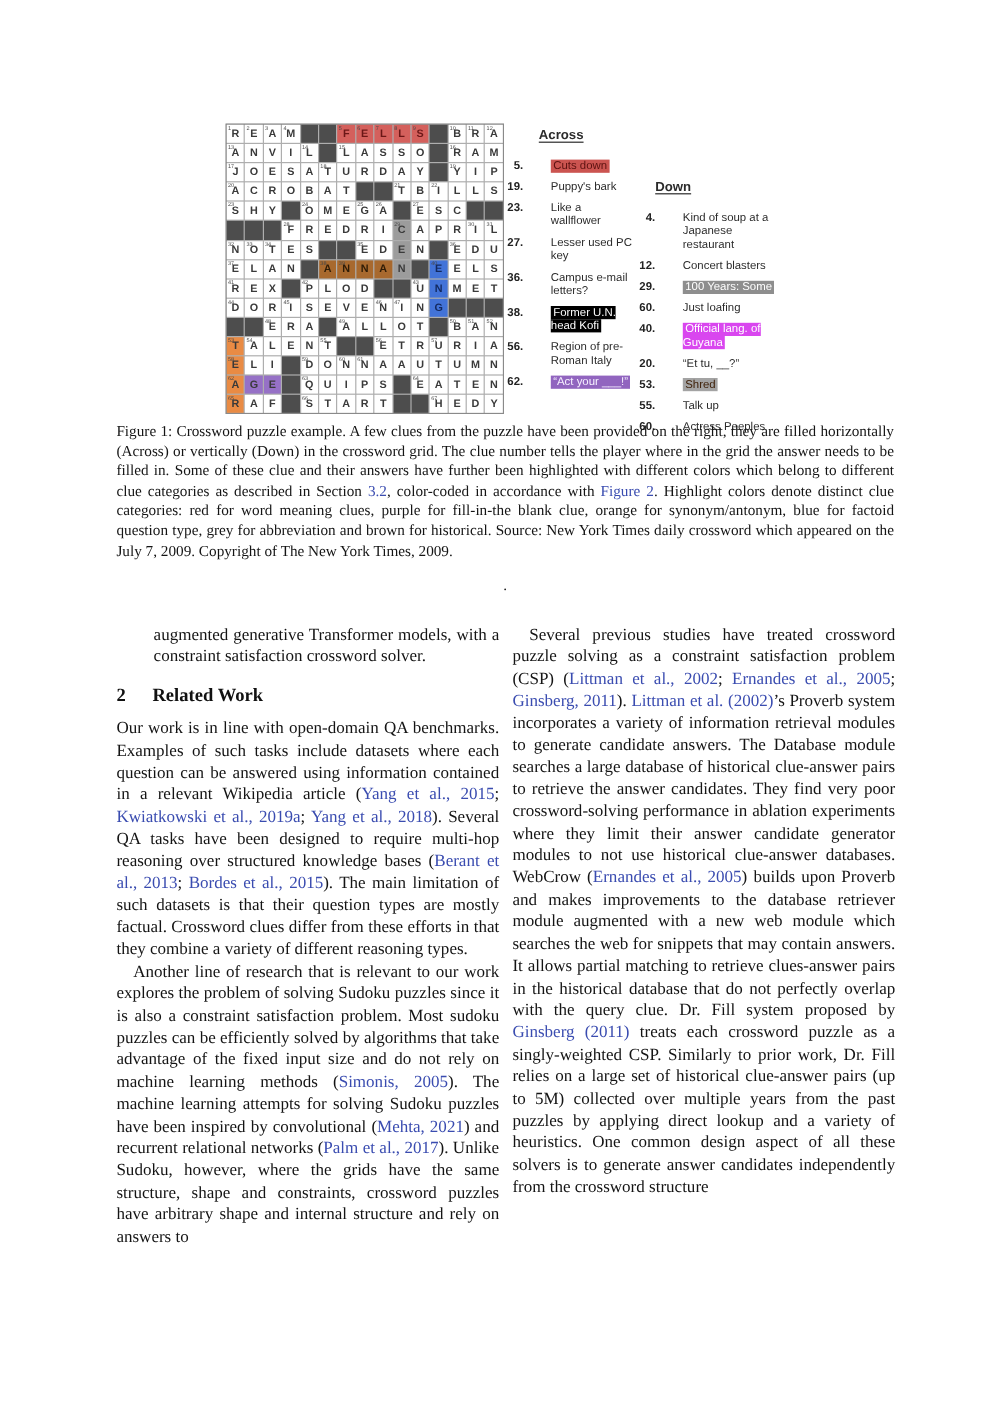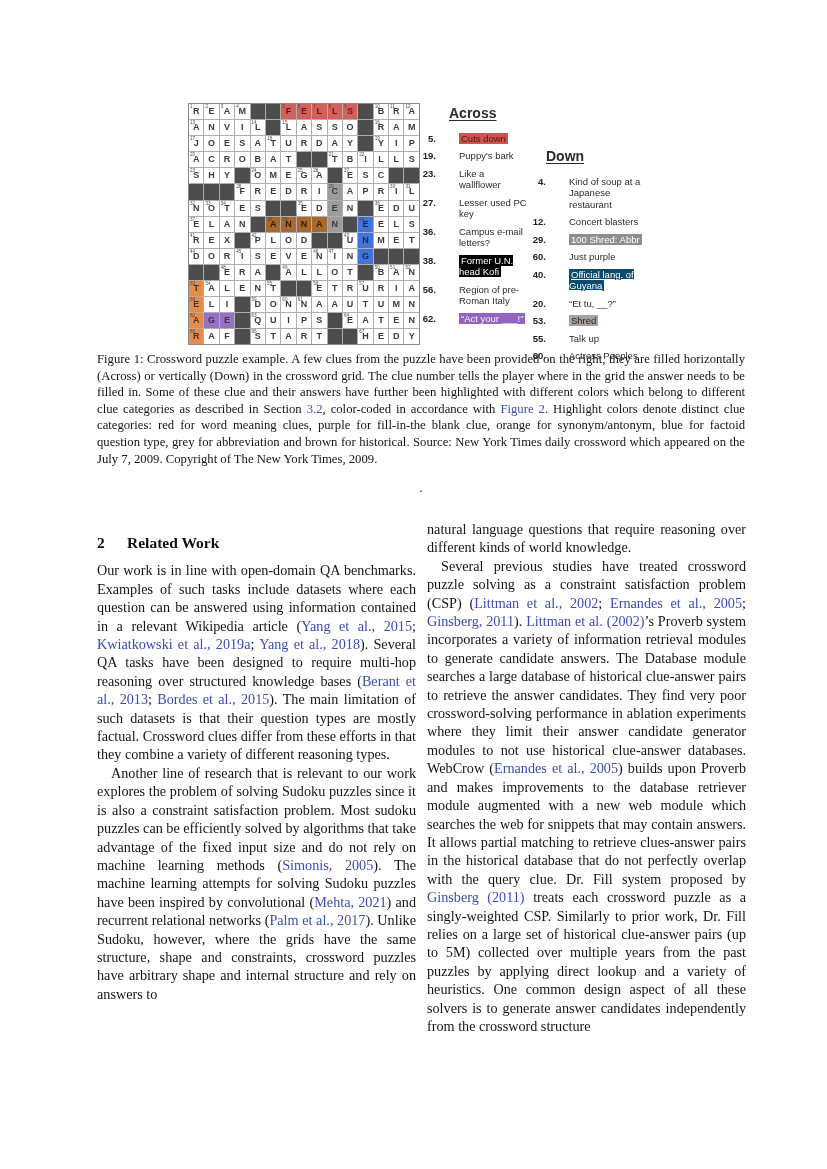--- a/index.html
+++ b/index.html
@@ -18,21 +18,21 @@
   .hl-blue .lt{color:#13295f;}
   .hl-brown .lt{color:#2f1c06;}
   .cnum{position:absolute;top:0;left:1px;font-family:"Liberation Sans",sans-serif;
         font-size:4.6px;line-height:5.5px;color:#4a4a4a;}
 
   
   .clues{position:absolute;top:108px;font-family:"Liberation Sans",sans-serif;
          font-size:9.5px;line-height:11.5px;color:#2b2b2b;}
   .clues-across{left:420px;width:108px;}
   .clues-down{left:527px;width:121px;}
-  .clue-header{font-size:14px;font-weight:bold;color:#2b2b2b;
+  .clue-header{font-size:11px;font-weight:bold;color:#2b2b2b;
                text-decoration:underline;text-underline-offset:2px;margin-bottom:13px;}
   .clues-across .clue-header{margin-left:29px;}
   .clues-down .clue-header{margin-left:19px;margin-top:43px;}
   .clue{display:flex;margin-bottom:6px;}
   .clue .num{font-weight:bold;color:#222;text-align:right;margin-right:3px;flex:none;}
   .clues-across .num{width:16px;}
   .clues-down .num{width:19px;}
   .clue .txt{flex:1;padding-left:20px;}
   .clue .txt .hl{padding:0 2px;}
 
@@ -771,29 +771,29 @@
         <div class="clue">
           <span class="num">4.</span>
           <span class="txt">Kind of soup at a Japanese restaurant</span>
         </div>
         <div class="clue">
           <span class="num">12.</span>
           <span class="txt">Concert blasters</span>
         </div>
         <div class="clue">
           <span class="num">29.</span>
-          <span class="txt"><span class="hl" style="background: rgb(142, 142, 142); color: rgb(255, 255, 255);">100 Shred: Abbr</span></span>
+          <span class="txt"><span class="hl" style="background: rgb(142, 142, 142); color: rgb(255, 255, 255);">100 Years: Some</span></span>
         </div>
         <div class="clue">
           <span class="num">60.</span>
-          <span class="txt">Just purple</span>
+          <span class="txt">Just loafing</span>
         </div>
         <div class="clue">
           <span class="num">40.</span>
-          <span class="txt"><span class="hl" style="background: #0c4a6e; color: rgb(255, 255, 255); text-decoration: underline;">Official lang. of Guyana</span></span>
+          <span class="txt"><span class="hl" style="background: #d946ef; color: rgb(255, 255, 255);">Official lang. of Guyana</span></span>
         </div>
         <div class="clue">
           <span class="num">20.</span>
           <span class="txt">“Et tu, __?”</span>
         </div>
         <div class="clue">
           <span class="num">53.</span>
           <span class="txt"><span class="hl" style="background: #a3a3a3; color: rgb(60, 29, 4);">Shred</span></span>
         </div>
         <div class="clue">
@@ -805,30 +805,30 @@
           <span class="txt">Actress Peeples</span>
         </div>
       </div>
   </div>
 
   <div class="caption" id="caption"><span>Figure 1: Crossword puzzle example. A few clues from the puzzle have been provided on the right, they are filled horizontally (Across) or vertically (Down) in the crossword grid. The clue number tells the player where in the grid the answer needs to be filled in. Some of these clue and their answers have further been highlighted with different colors which belong to different clue categories as described in Section </span><a class="cite">3.2</a><span>, color-coded in accordance with </span><a class="cite">Figure 2</a><span>. Highlight colors denote distinct clue categories: red for word meaning clues, purple for fill-in-the blank clue, orange for synonym/antonym, blue for factoid question type, grey for abbreviation and brown for historical. Source: New York Times daily crossword which appeared on the July 7, 2009. Copyright of The New York Times, 2009.</span></div>
 
   <div class="stray-dot">.</div>
 
   <div class="col col-left">
+    <div class="intro-tail">augmented generative Transformer models, with a constraint satisfaction crossword solver.</div>
     <div class="sec-heading">
       <span class="sec-num">2</span>
       <span>Related Work</span>
     </div>
     <div id="left-paras">
         <p><span>Our work is in line with open-domain QA benchmarks. Examples of such tasks include datasets where each question can be answered using information contained in a relevant Wikipedia article (</span><a class="cite">Yang et al., 2015</a><span>; </span><a class="cite">Kwiatkowski et al., 2019a</a><span>; </span><a class="cite">Yang et al., 2018</a><span>). Several QA tasks have been designed to require multi-hop reasoning over structured knowledge bases (</span><a class="cite">Berant et al., 2013</a><span>; </span><a class="cite">Bordes et al., 2015</a><span>). The main limitation of such datasets is that their question types are mostly factual. Crossword clues differ from these efforts in that they combine a variety of different reasoning types.</span></p>
         <p class="indent"><span>Another line of research that is relevant to our work explores the problem of solving Sudoku puzzles since it is also a constraint satisfaction problem. Most sudoku puzzles can be efficiently solved by algorithms that take advantage of the fixed input size and do not rely on machine learning methods (</span><a class="cite">Simonis, 2005</a><span>). The machine learning attempts for solving Sudoku puzzles have been inspired by convolutional (</span><a class="cite">Mehta, 2021</a><span>) and recurrent relational networks (</span><a class="cite">Palm et al., 2017</a><span>). Unlike Sudoku, however, where the grids have the same structure, shape and constraints, crossword puzzles have arbitrary shape and internal structure and rely on answers to</span></p>
       </div>
   </div>
 
   <div class="col col-right">
     <div id="right-paras">
-        <p><span>natural language questions that require reasoning over different kinds of world knowledge.</span></p>
         <p class="indent"><span>Several previous studies have treated crossword puzzle solving as a constraint satisfaction problem (CSP) (</span><a class="cite">Littman et al., 2002</a><span>; </span><a class="cite">Ernandes et al., 2005</a><span>; </span><a class="cite">Ginsberg, 2011</a><span>). </span><a class="cite">Littman et al. (2002)</a><span>’s Proverb system incorporates a variety of information retrieval modules to generate candidate answers. The Database module searches a large database of historical clue-answer pairs to retrieve the answer candidates. They find very poor crossword-solving performance in ablation experiments where they limit their answer candidate generator modules to not use historical clue-answer databases. WebCrow (</span><a class="cite">Ernandes et al., 2005</a><span>) builds upon Proverb and makes improvements to the database retriever module augmented with a new web module which searches the web for snippets that may contain answers. It allows partial matching to retrieve clues-answer pairs in the historical database that do not perfectly overlap with the query clue. Dr. Fill system proposed by </span><a class="cite">Ginsberg (2011)</a><span> treats each crossword puzzle as a singly-weighted CSP. Similarly to prior work, Dr. Fill relies on a large set of historical clue-answer pairs (up to 5M) collected over multiple years from the past puzzles by applying direct lookup and a variety of heuristics. One common design aspect of all these solvers is to generate answer candidates independently from the crossword structure</span></p>
       </div>
   </div>
 
 </div>
 
 </body></html>

